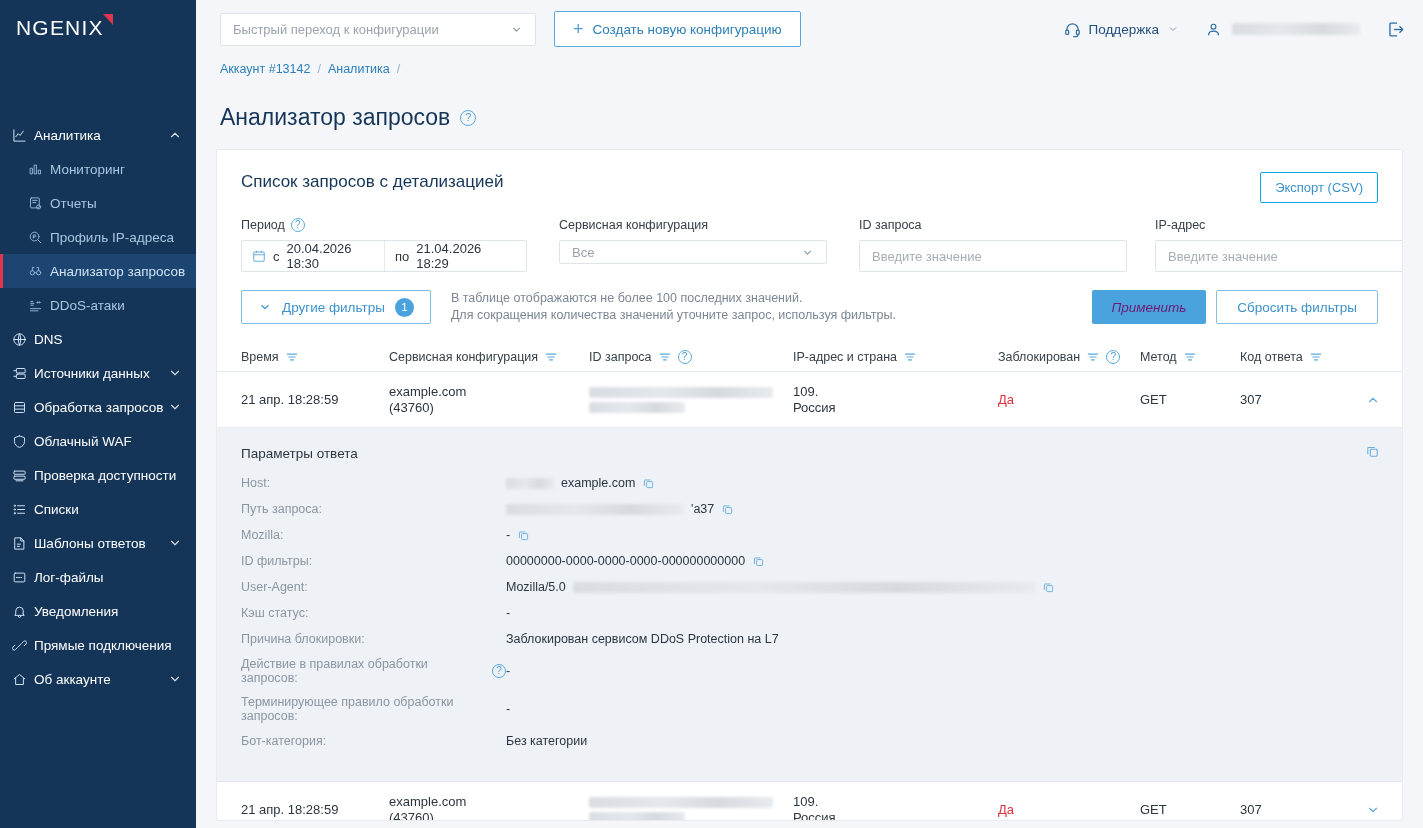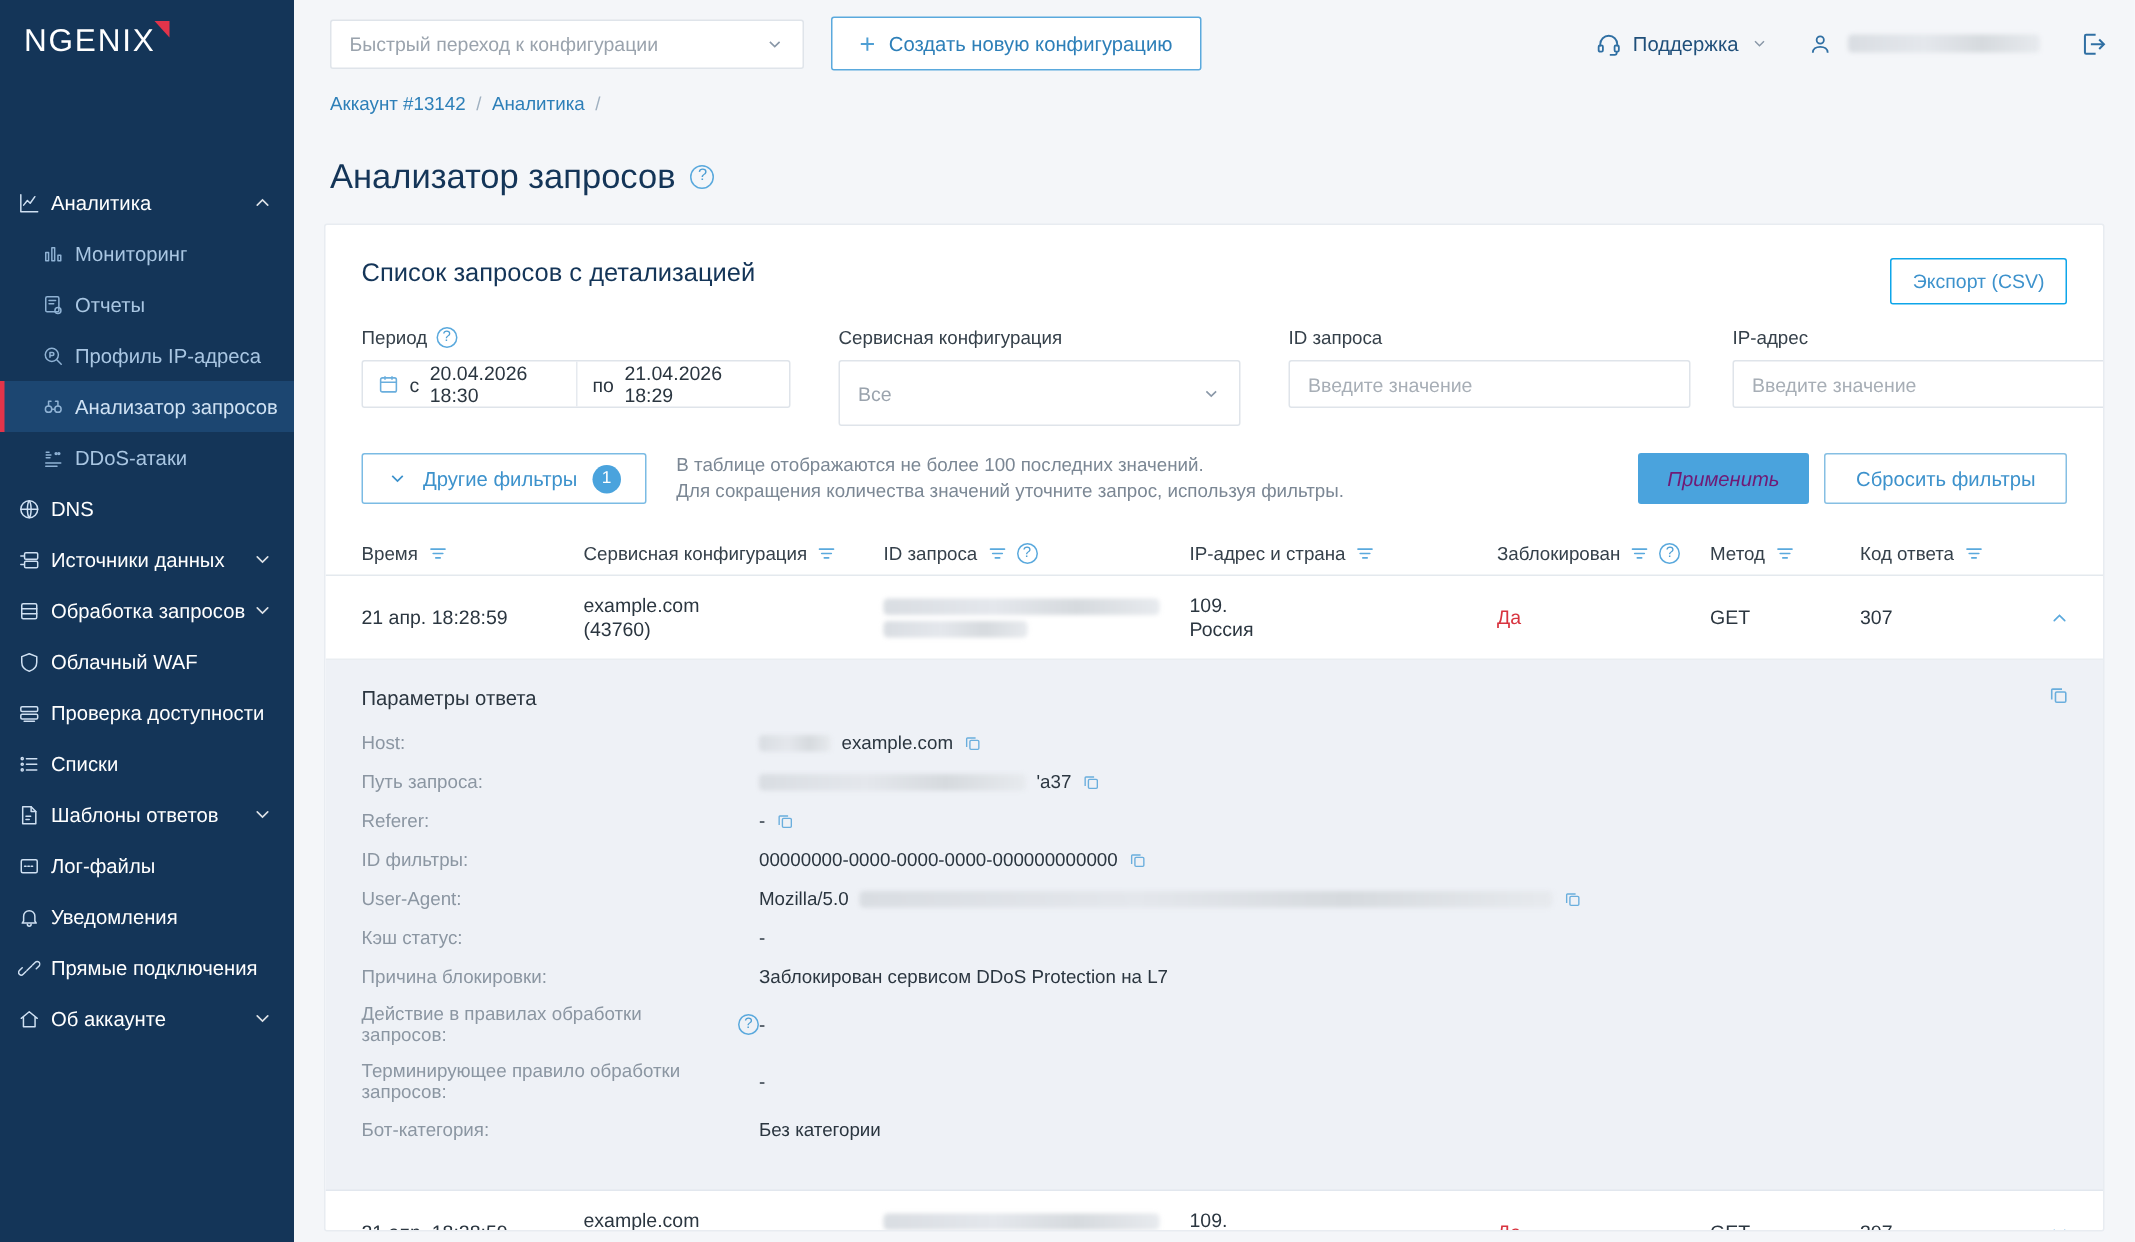--- a/index.html
+++ b/index.html
@@ -146,21 +146,21 @@
     display: flex; width: 286px; height: 32px;
     border: 1px solid #dfe4ea; border-radius: 2px; background: #fff;
   }
   .date-half {
     flex: 1 1 50%; display: flex; align-items: center; gap: 7px;
     padding: 0 10px; font-size: 13px; color: #2b3640; cursor: pointer;
   }
   .date-half + .date-half { border-left: 1px solid #e6eaef; }
   .date-half .pre { color: #2b3640; }
   .select-box {
-    width: 268px; height: 44px; border: 1px solid #dfe4ea; border-radius: 2px;
+    width: 268px; height: 24px; border: 1px solid #dfe4ea; border-radius: 2px;
     background: #fff; display: flex; align-items: center;
     justify-content: space-between; padding: 0 12px;
     font-size: 13px; color: #9aa3ad; cursor: pointer;
   }
   .text-input {
     width: 268px; height: 32px; border: 1px solid #dfe4ea; border-radius: 2px;
     background: #fff; padding: 0 12px; font-size: 13px; color: #2b3640;
     outline: none; font-family: inherit;
   }
   .text-input::placeholder { color: #a7aeb6; }
@@ -714,21 +714,21 @@
                 <span class="copy-ico">
                   <svg width="13" height="13" viewBox="0 0 24 24" fill="none" stroke="currentColor" stroke-width="1.7">
                     <rect x="8.5" y="8.5" width="11" height="11" rx="1.4"></rect>
                     <path d="M15.5 5.5H5.5a1 1 0 00-1 1v10"></path>
                   </svg>
                 </span>
               </span>
             </div>
             <div class="drow">
               <span class="dlabel">
-                <span>Referer:</span>
+                <span>Mozilla:</span>
               </span>
               <span class="dvalue">
                 <span>-</span>
                 <span class="copy-ico">
                   <svg width="13" height="13" viewBox="0 0 24 24" fill="none" stroke="currentColor" stroke-width="1.7">
                     <rect x="8.5" y="8.5" width="11" height="11" rx="1.4"></rect>
                     <path d="M15.5 5.5H5.5a1 1 0 00-1 1v10"></path>
                   </svg>
                 </span>
               </span>

